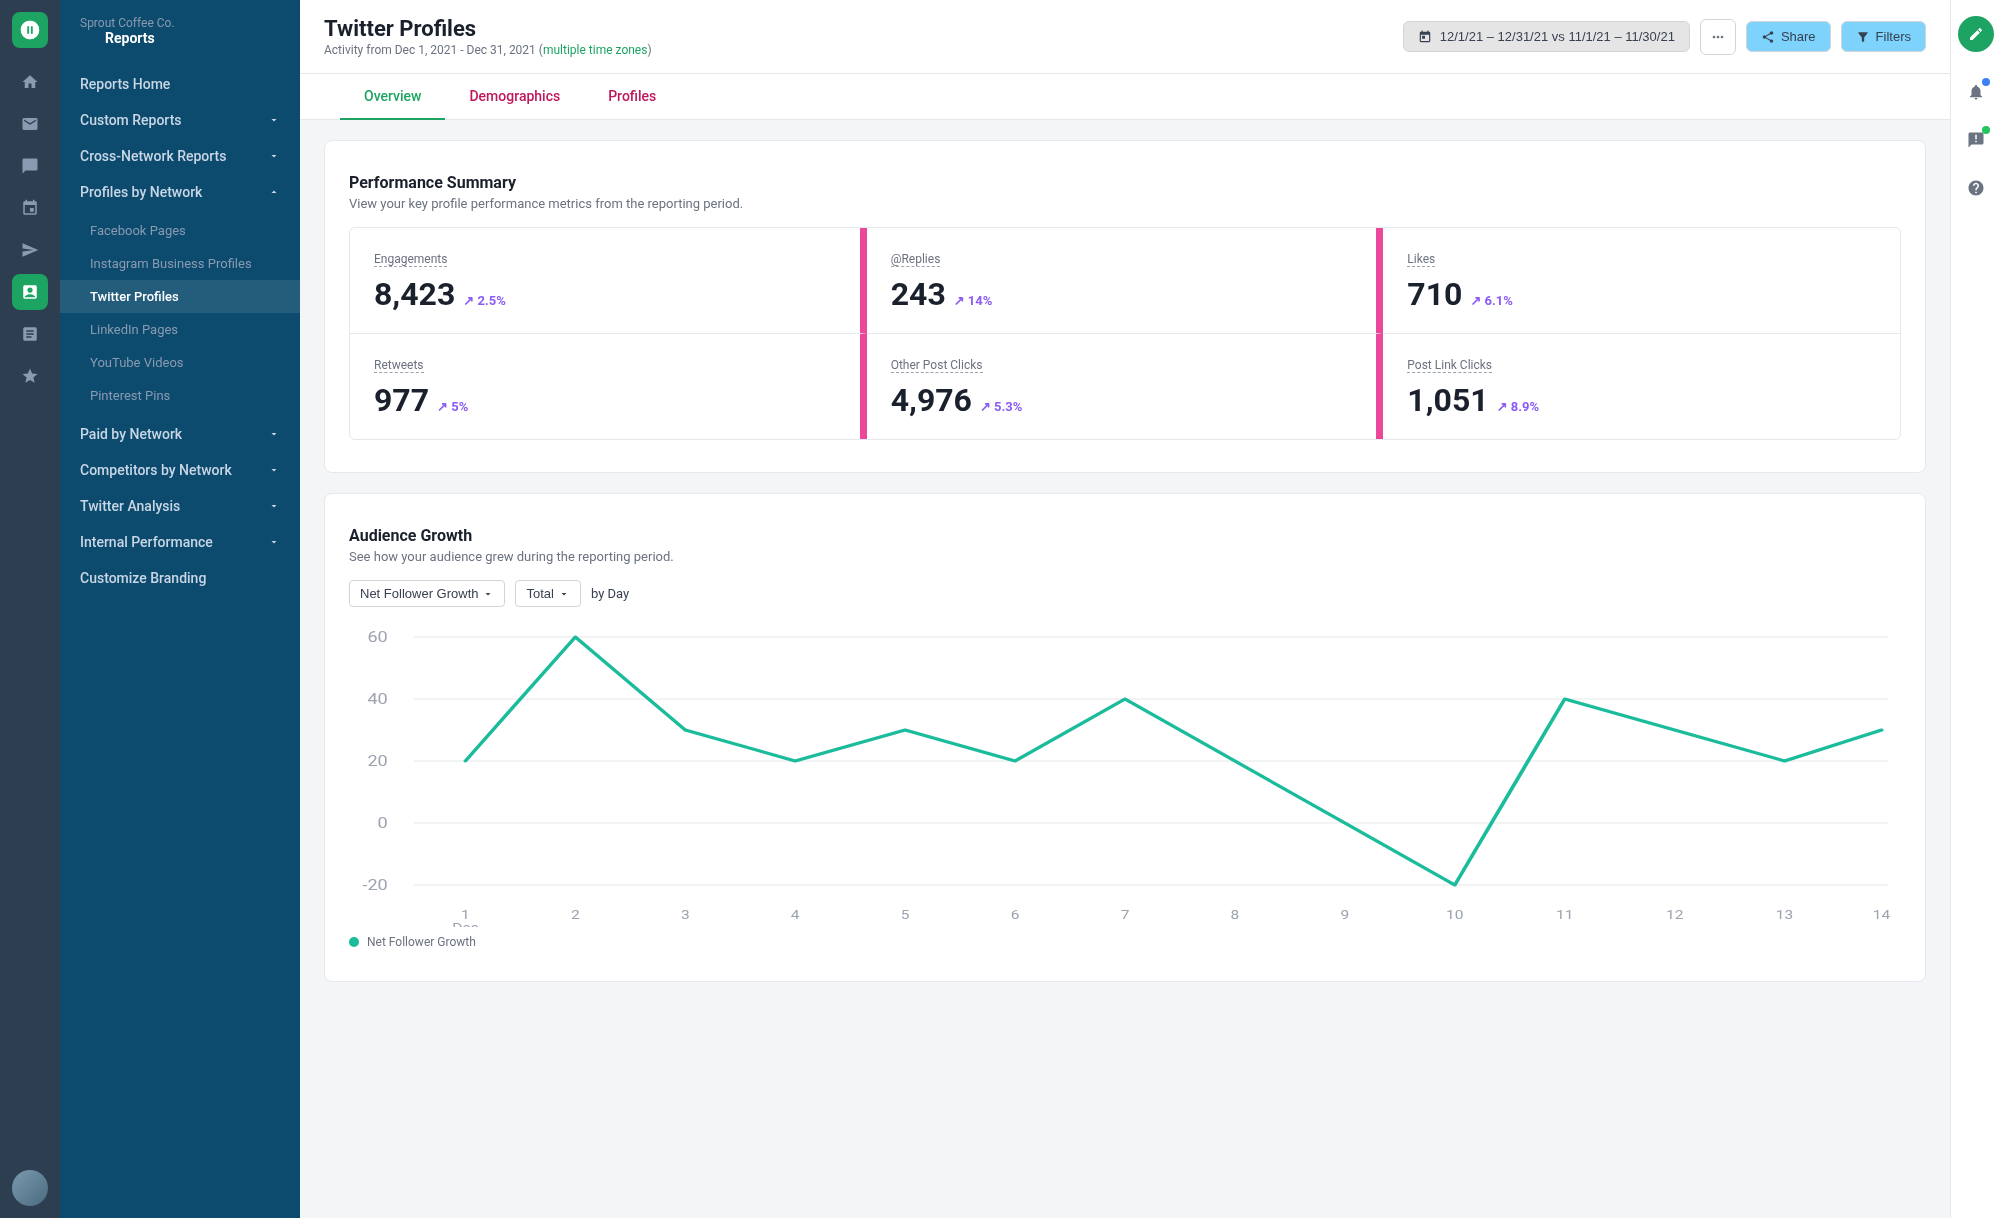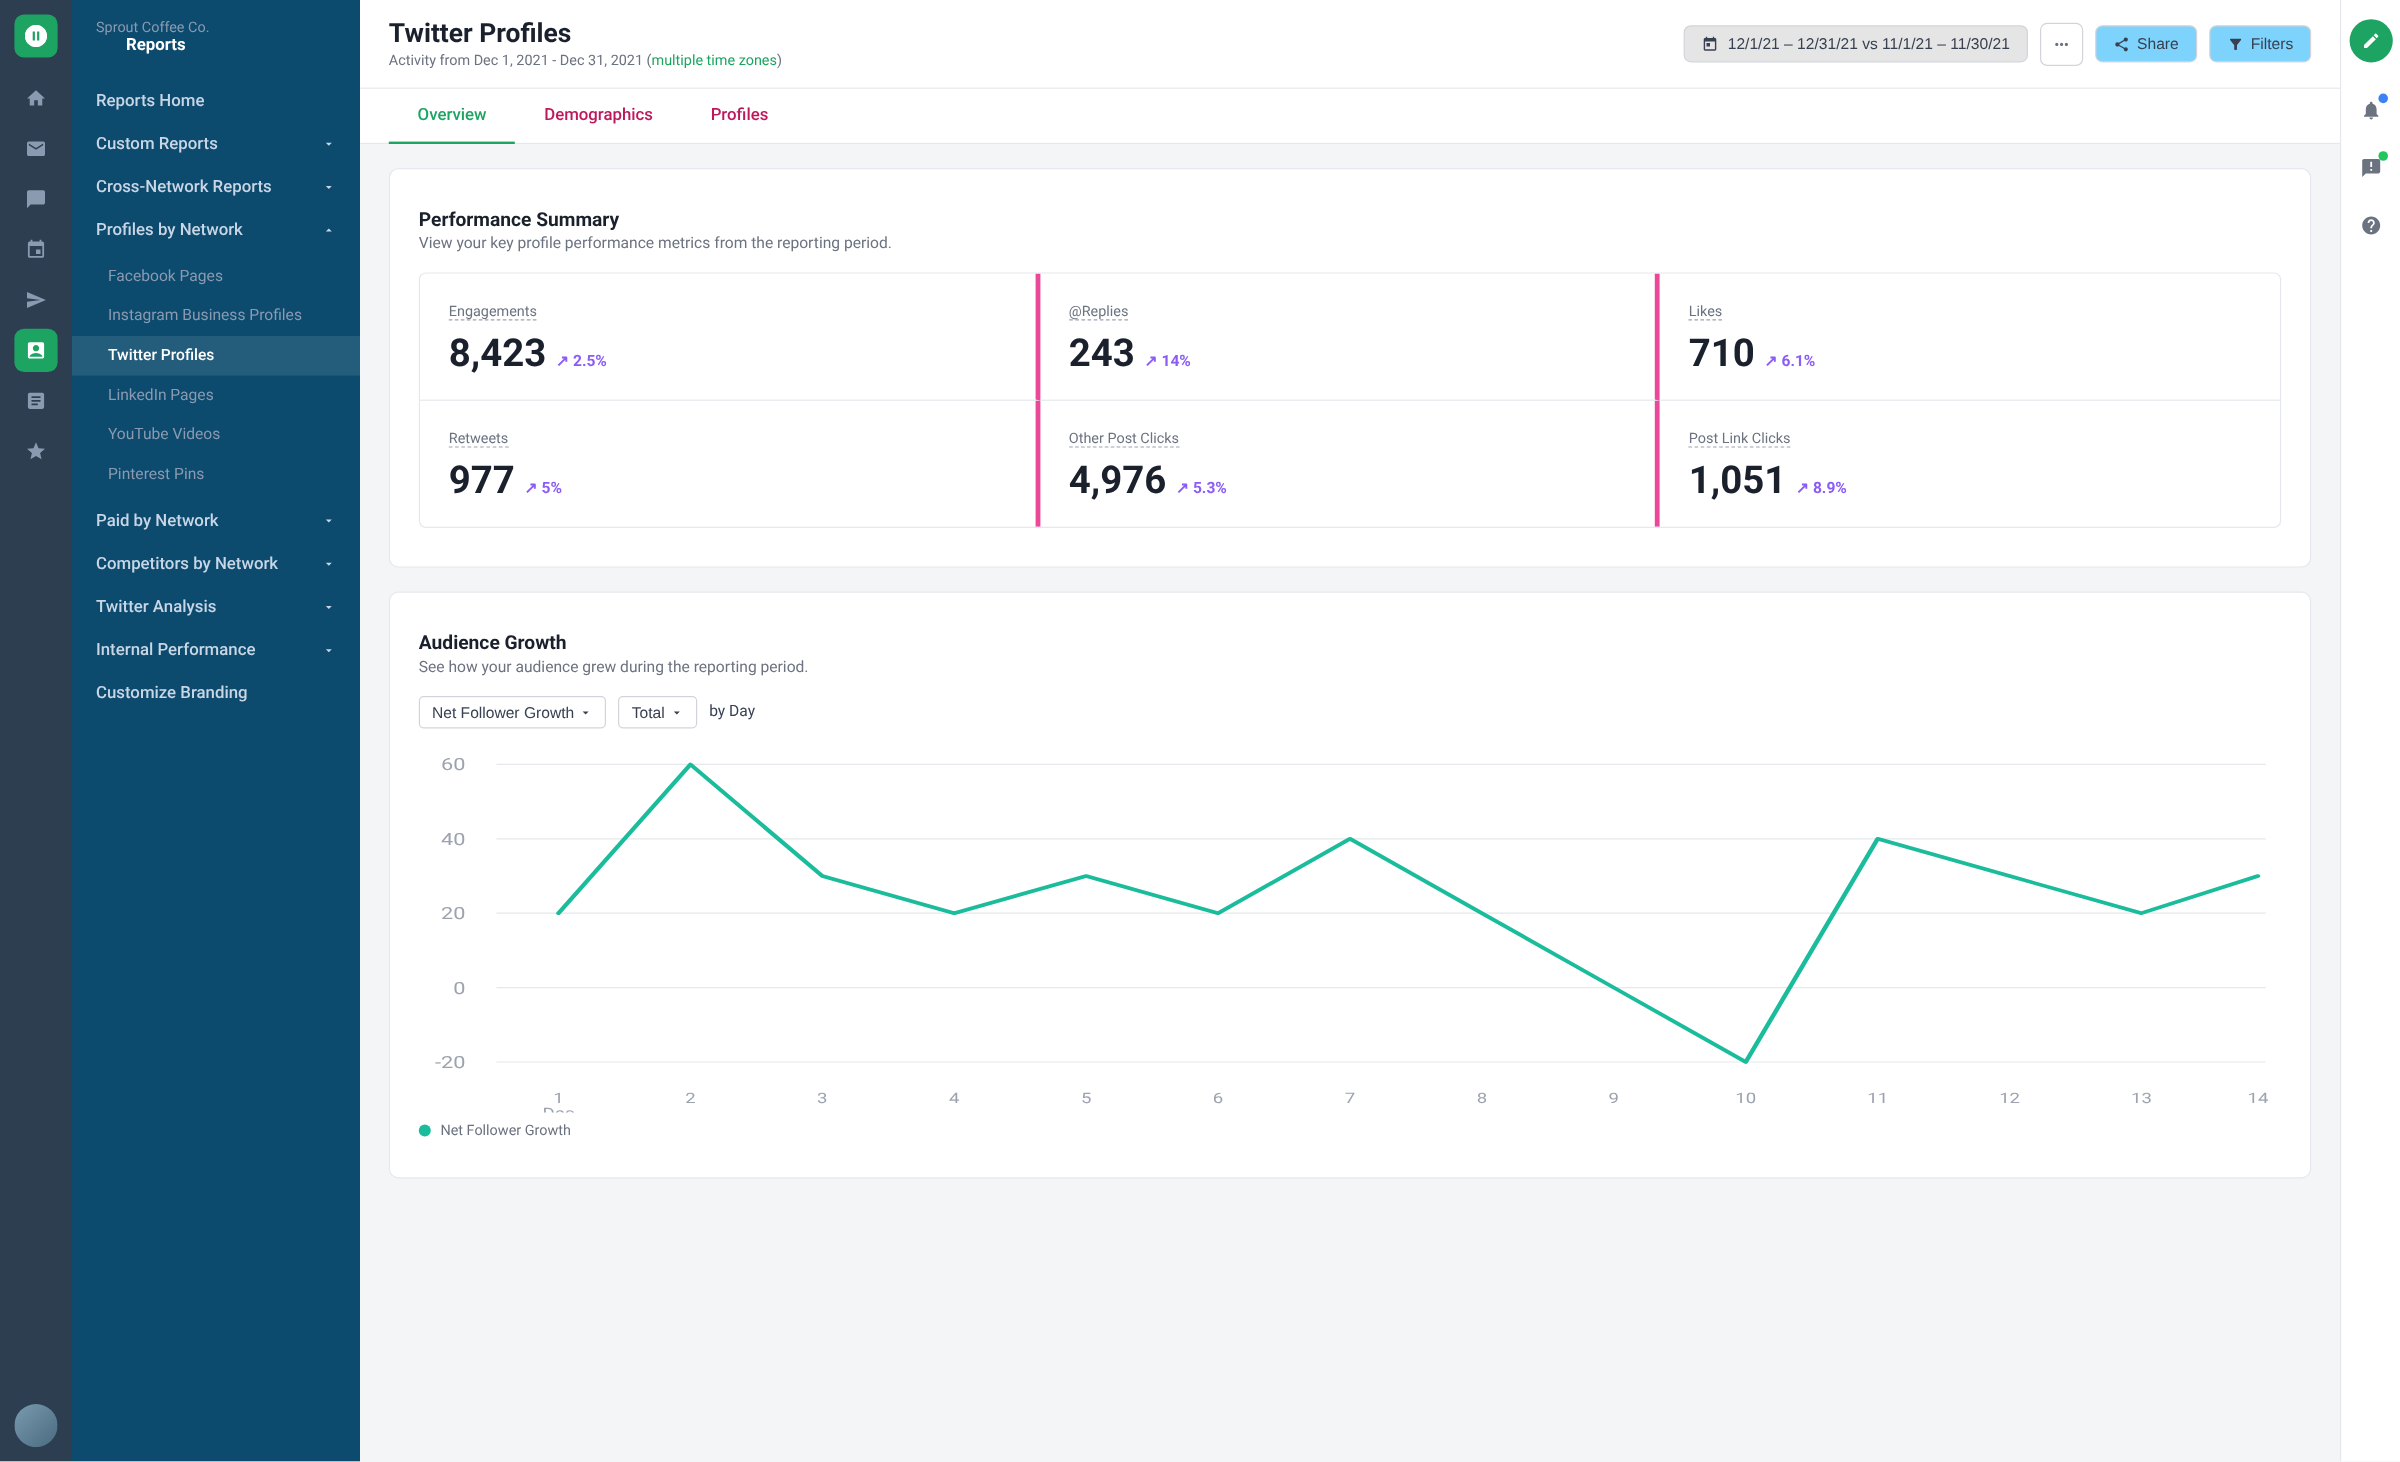--- a/index.html
+++ b/index.html
@@ -174,21 +174,21 @@
       flex: 1;
       overflow-y: auto;
       padding: 0;
     }
 
     
     .tabs {
       background: white;
       display: flex;
       border-bottom: 1px solid #e5e8ec;
-      padding: 0 24px;
+      padding: 0 40px;
     }
     .tab {
       padding: 14px 24px;
       font-size: 14px;
       font-weight: 500;
       color: #be185d;
       cursor: pointer;
       border-bottom: 2px solid transparent;
       margin-bottom: -1px;
     }
@@ -210,21 +210,21 @@
     
     .metrics-grid {
       display: grid;
       grid-template-columns: 1fr 1fr 1fr;
       border: 1px solid #e5e8ec;
       border-radius: 6px;
       overflow: hidden;
     }
     .metric-cell {
       padding: 20px 24px;
-      border-right: 4px solid #ec4899;
+      border-right: 7px solid #ec4899;
       border-bottom: 1px solid #e5e8ec;
     }
     .metric-cell:nth-child(3), .metric-cell:nth-child(6) { border-right: none; }
     .metric-cell:nth-child(4), .metric-cell:nth-child(5), .metric-cell:nth-child(6) { border-bottom: none; }
 
     .metric-label {
       font-size: 12px; color: #6b7280;
       border-bottom: 1px dashed #9ca3af;
       display: inline-block;
       margin-bottom: 8px;

